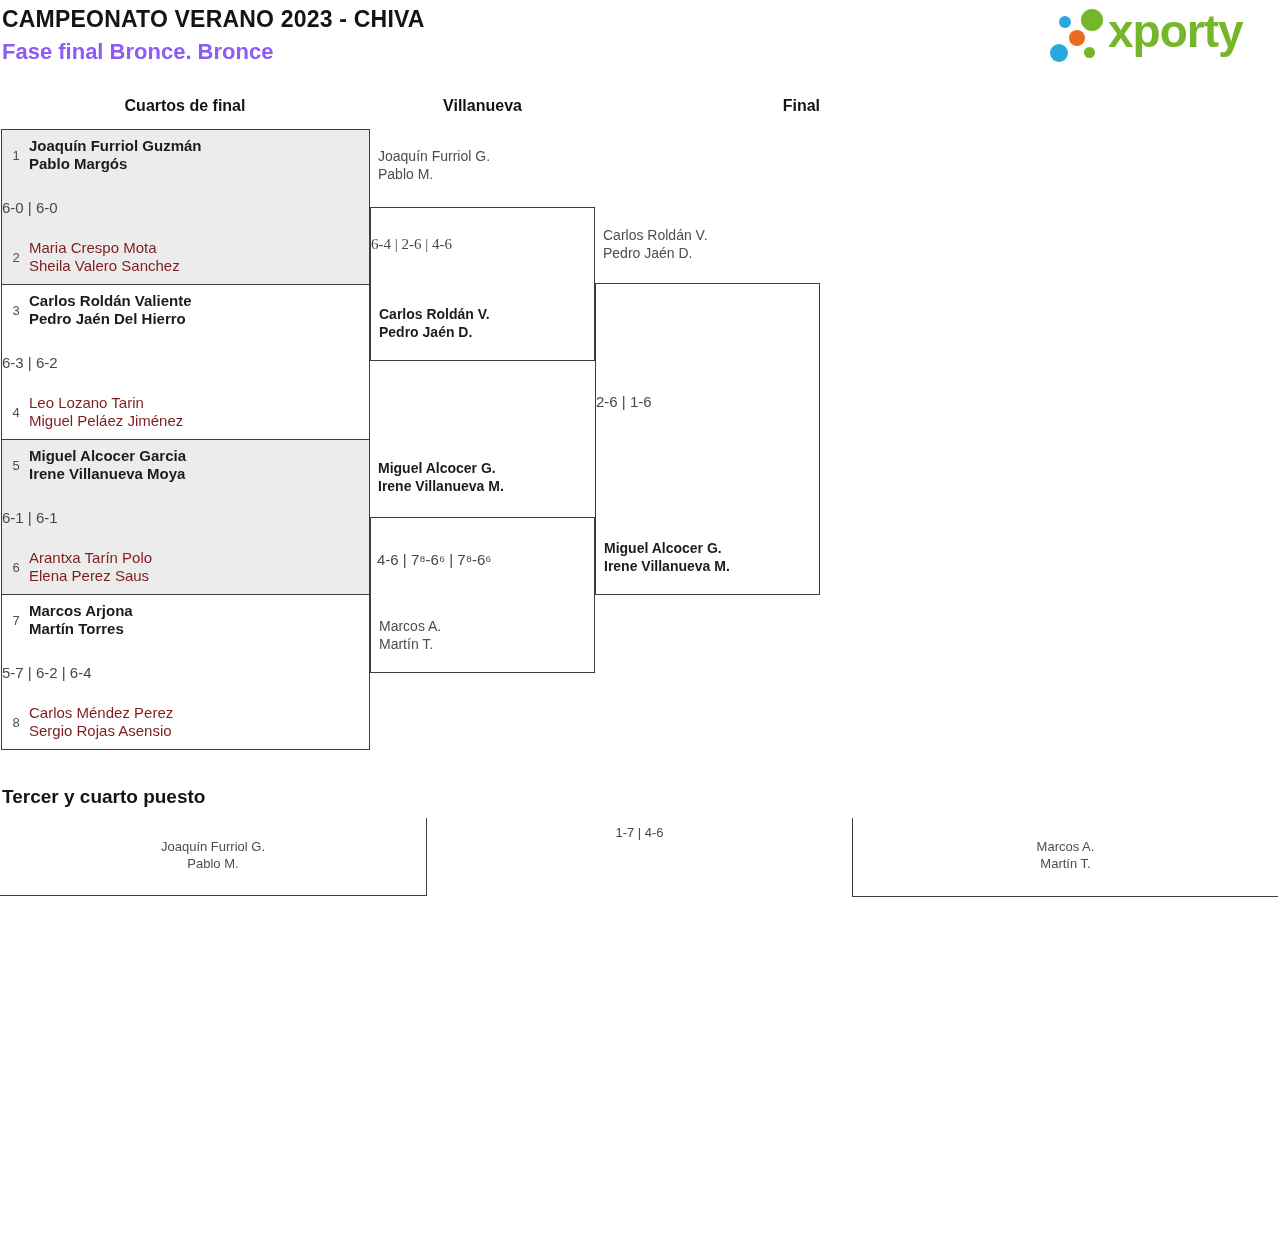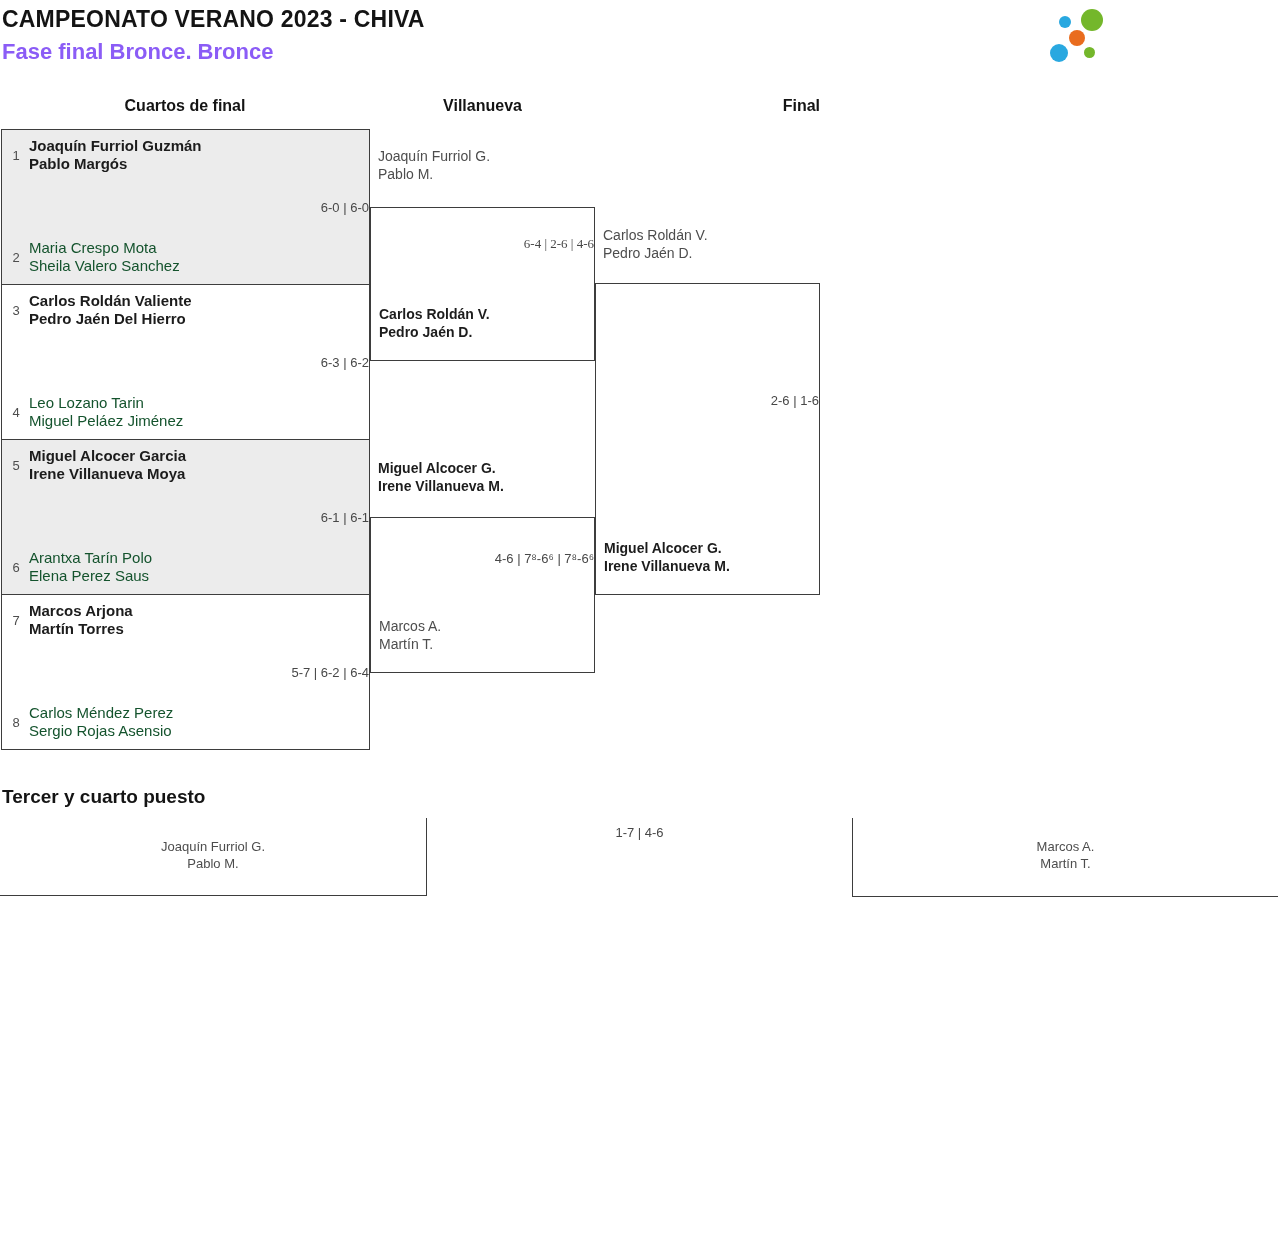--- a/index.html
+++ b/index.html
@@ -29,23 +29,23 @@
 
   
   .match { position:absolute; border:1px solid #3d3d3d; background:#ffffff; }
   .match.shaded { background:#ececec; }
   .qf { left:1px; width:369px; height:156px; }
   .qf1 { top:129px; } .qf2 { top:284px; } .qf3 { top:439px; } .qf4 { top:594px; }
 
   .team { position:absolute; left:8px; display:flex; align-items:center; gap:7px; }
   .team.top { top:7px; } .team.bottom { bottom:9px; }
   .seed { flex:none; width:12px; text-align:center; font-size:13px; color:#4d4d4d; }
-  .names { font-size:15px; line-height:18px; color:#14532d; }
+  .names { font-size:15px; line-height:18px; color:#7f1d1d; }
   .names.winner { font-weight:bold; color:#1c1c1c; }
-  .score { position:absolute; left:0; right:0; top:50%; transform:translateY(-50%); text-align:right; font-size:13px; color:#474747; }
+  .score { position:absolute; left:0; right:0; top:50%; transform:translateY(-50%); text-align:left; font-size:15px; color:#474747; }
 
   .sf1 { left:370px; top:207px; width:225px; height:154px; }
   .sf2 { left:370px; top:517px; width:225px; height:156px; }
   .fin { left:595px; top:283px; width:225px; height:312px; }
   .score.fixed { top:auto; transform:none; }
   .sf1 .score { top:28px;font-family:Liberation Serif, serif; } .sf2 .score { top:33px;padding-left:6px; } .fin .score { top:109px; }
   .inbox-team { position:absolute; left:8px; bottom:19px; }
 
   
   .label { position:absolute; font-size:14px; line-height:18px; color:#4d4d4d; }
@@ -65,20 +65,21 @@
 
   <div class="title">CAMPEONATO VERANO 2023 - CHIVA</div>
   <div class="subtitle">Fase final Bronce. Bronce</div>
 
   <div class="logo">
     <span class="dot blue-sm"></span>
     <span class="dot green-lg"></span>
     <span class="dot orange"></span>
     <span class="dot blue-lg"></span>
     <span class="dot green-sm"></span>
+    <span class="logo-word">xporty</span>
   </div>
 
   <div class="col-header qf">Cuartos de final</div>
   <div class="col-header sf">Villanueva</div>
   <div class="col-header fi">Final</div>
 
   <div class="match qf qf1 shaded">
     <div class="team top">
       <span class="seed">1</span>
       <span class="names winner">

